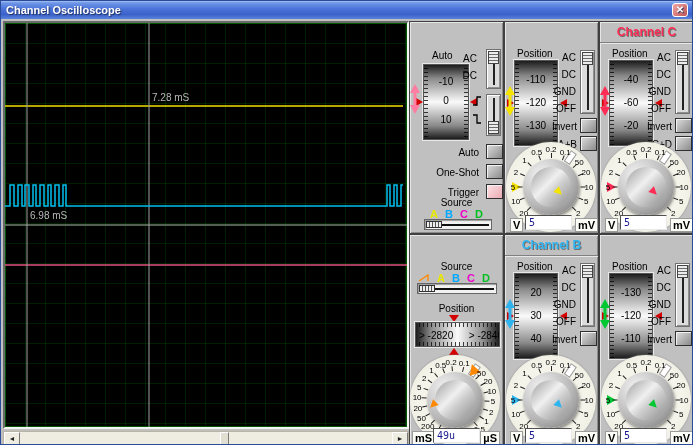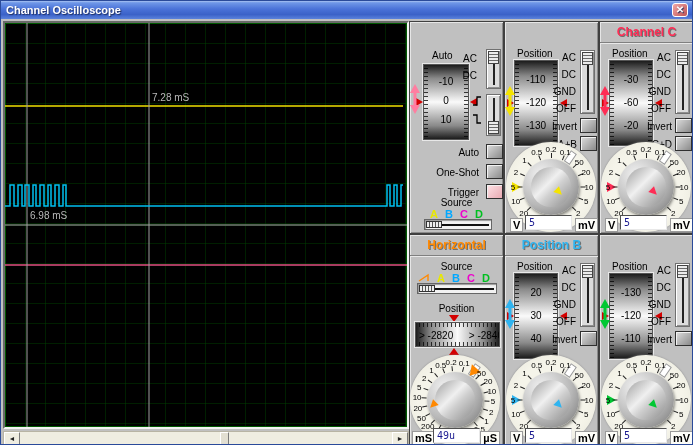--- a/index.html
+++ b/index.html
@@ -243,21 +243,21 @@
       </div>
     <span class="unit" style="left:5px;top:196px;">V</span>
     <input class="tbox" style="left: 20px; top: 193px; width: 47px;" value="5">
     <span class="unit" style="left:70px;top:196px;">mV</span>
   </div>
 
   <div class="panel" style="left: 598px; top: 20px; width: 95px; height: 213px; --ch: #ff2d55;">
     <div class="ptitle">Channel C</div>
     <span class="lbl" style="left:12px;top:26px;">Position</span>
     <div class="vdrum" style="left:9px;top:38px;width:44px;height:86px;">
-      <span class="dt" style="top:13px;">-30</span>
+      <span class="dt" style="top:13px;">-40</span>
       <span class="dt" style="top:36px;">-60</span>
       <span class="dt" style="top:59px;">-20</span>
     </div>
     <i class="ar r" style="left:2px;top:77px;"></i>
     <i class="ar l" style="left:55px;top:77px;"></i>
     <svg class="dblarrow" style="left:0;top:64px;" width="10" height="30" viewBox="0 0 10 30">
       <path d="M5 0 L10 9 L6.5 9 L6.5 21 L10 21 L5 30 L0 21 L3.5 21 L3.5 9 L0 9 Z" fill="var(--ch)"></path>
     </svg>
     <span class="lbl" style="right:22px;top:30px;">AC</span>
     <span class="lbl" style="right:22px;top:47px;">DC</span>
@@ -303,21 +303,20 @@
         <span class="knob-label" style="left: 80.233px; top: 59.2351px;">5</span>
         <i class="knob-tick" style="transform: rotate(134deg) translateY(-34px);"></i>
         <span class="knob-label" style="left: 72.3349px; top: 71.397px;">2</span>
       </div>
     <span class="unit" style="left:5px;top:196px;">V</span>
     <input class="tbox" style="left: 20px; top: 193px; width: 47px;" value="5">
     <span class="unit" style="left:70px;top:196px;">mV</span>
   </div>
 
   <div class="panel" style="left: 408px; top: 233px; width: 95px; height: 212px; --ch: #ff8800;">
-    <div class="ptitle" style="--ch: #ff8800;">Horizontal</div>
     <span class="cntr" style="top:26px;">Source</span>
     <svg style="position:absolute;left:8px;top:38px;" width="14" height="10">
       <path d="M1 8 L10 2 L10 8" stroke="#ff8800" fill="none" stroke-width="1.4"></path>
     </svg>
     <div class="srcrow" style="left:20px;right:6px;top:37px;">
       <span style="--ch: #e8e800;">A</span>
       <span style="--ch: #00a8ff;">B</span>
       <span style="--ch: #ee00cc;">C</span>
       <span style="--ch: #00c020;">D</span>
     </div>
@@ -374,21 +373,21 @@
         <span class="knob-label" style="left: 76.5034px; top: 66.2493px;">1</span>
         <i class="knob-tick" style="transform: rotate(140deg) translateY(-34px);"></i>
         <span class="knob-label" style="left: 69.4259px; top: 74.1097px;">0.5</span>
       </div>
     <span class="unit" style="left:2px;top:196px;">mS</span>
     <input class="tbox" style="left: 23px; top: 193px; width: 47px;" value="49u">
     <span class="unit" style="right:3px;top:196px;">µS</span>
   </div>
 
   <div class="panel" style="left: 503px; top: 233px; width: 95px; height: 212px; --ch: #2fb4f0;">
-    <div class="ptitle">Position B</div>
+    <div class="ptitle">Channel B</div>
     <span class="lbl" style="left:12px;top:26px;">Position</span>
     <div class="vdrum" style="left:9px;top:38px;width:44px;height:86px;">
       <span class="dt" style="top:13px;">20</span>
       <span class="dt" style="top:36px;">30</span>
       <span class="dt" style="top:59px;">40</span>
     </div>
     <i class="ar r" style="left:2px;top:77px;"></i>
     <i class="ar l" style="left:55px;top:77px;"></i>
     <svg class="dblarrow" style="left:0;top:64px;" width="10" height="30" viewBox="0 0 10 30">
       <path d="M5 0 L10 9 L6.5 9 L6.5 21 L10 21 L5 30 L0 21 L3.5 21 L3.5 9 L0 9 Z" fill="var(--ch)"></path>

